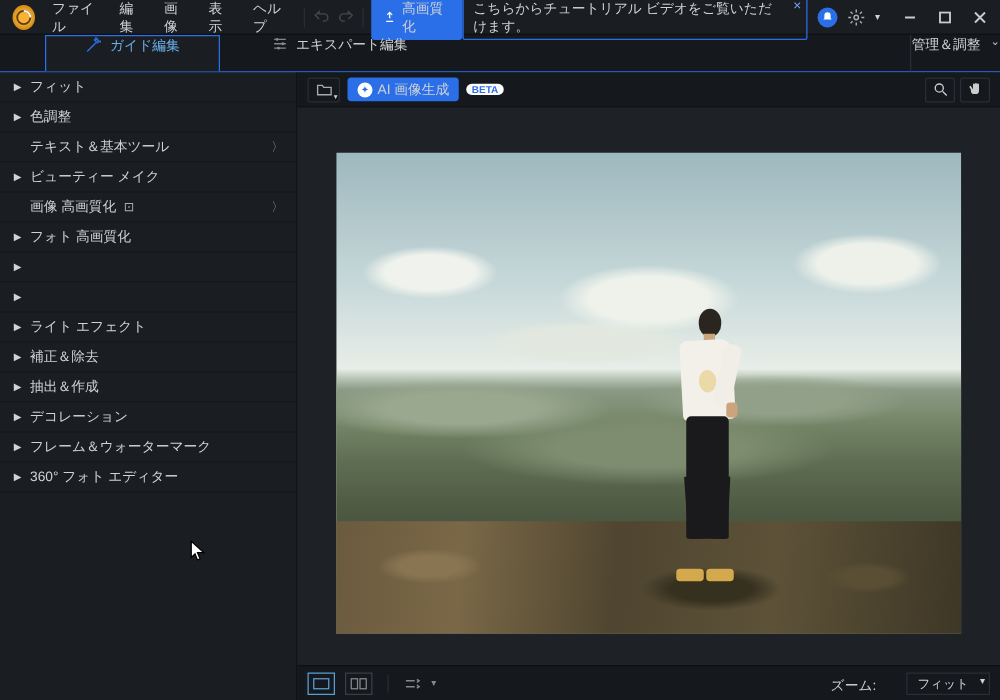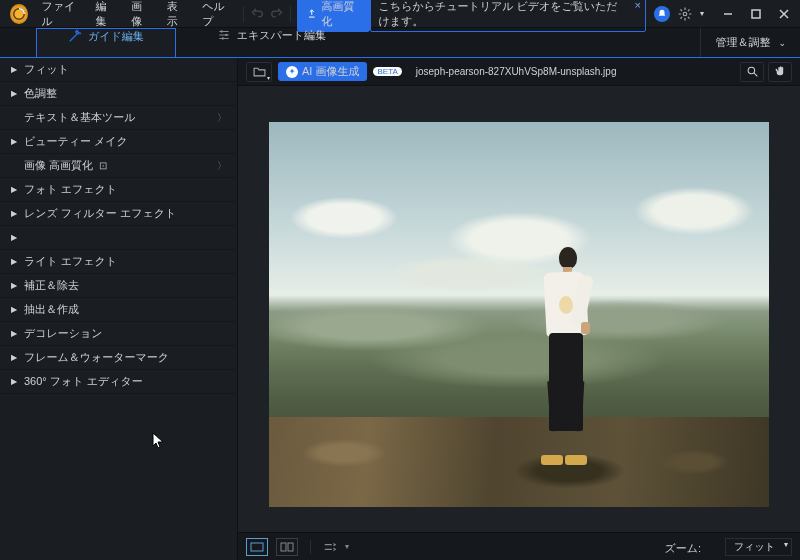--- a/index.html
+++ b/index.html
@@ -16,35 +16,35 @@
 .tutorial .x{position:absolute;right:4px;top:2px;color:#7aa6ee}
 .tb-icons{display:flex;gap:8px;margin:0 8px;align-items:center}
 .bell{width:16px;height:16px;background:#2b6fe8;border-radius:50%;display:flex;align-items:center;justify-content:center}
 .win-controls{display:flex;gap:4px;margin-left:4px}
 .win-controls div{width:24px;height:20px;display:flex;align-items:center;justify-content:center}
 .modebar{height:30px;background:#15181c;display:flex;align-items:center;border-bottom:1px solid #2b6fe8}
 .mode-tab{height:100%;display:flex;align-items:flex-start;gap:6px;padding:0 31px}
 .mode-tab.active{border:1px solid #2b6fe8;border-bottom:none;background:#1a1d21;margin-left:36px}
 .mode-tab.active .wand{color:#2b6fe8}
 .mode-tab.expert{margin-left:10px}
-.manage{margin-left:auto;padding:0 14px;display:flex;align-items:center;gap:8px;border-left:1px solid #2a2e34;height:100%}
+.manage{margin-left:auto;padding:0 0;display:flex;gap:8px;border-left:1px solid #2a2e34;height:100%}
 .body{display:flex;height:calc(560px - 58px)}
 .sidebar{width:238px;background:#1a1d21;border-right:1px solid #0e1013;overflow:hidden}
 .side-item{height:24px;display:flex;align-items:center;padding:0 10px;border-bottom:1px solid #14171b;cursor:default}
 .side-item .tri{width:8px;text-align:center;margin-right:6px;font-size:8px}
 .side-item.sub{padding-left:24px;justify-content:space-between;color:#a8acb2}
 .side-item.sub .chev{font-size:10px;color:#888}
 .enhance-icon{margin-left:6px;font-size:10px;opacity:.8}
 .main{flex:1;display:flex;flex-direction:column;background:#1e2227}
 .toolbar2{height:28px;background:#15181c;display:flex;align-items:center;padding:0 8px;gap:6px;border-bottom:1px solid #0e1013}
 .folder-btn{width:26px;height:20px;border:1px solid #2a2e34;border-radius:2px;display:flex;align-items:center;justify-content:center;position:relative}
 .folder-btn .dd{position:absolute;right:1px;bottom:0;font-size:6px}
 .ai-btn{background:#2b6fe8;border-radius:3px;padding:2px 8px;display:flex;align-items:center;gap:4px;color:#fff;font-size:10px}
 .ai-icon{width:12px;height:12px;background:#fff;border-radius:50%;display:flex;align-items:center;justify-content:center;color:#2b6fe8;font-size:8px}
-.beta{background:#fff;color:#2b6fe8;font-size:8px;padding:0 4px;border-radius:6px;font-weight:normal}
+.beta{background:#fff;color:#2b6fe8;font-size:8px;padding:0 4px;border-radius:6px;font-weight:bold}
 .filename{margin-left:8px;color:#cfd2d6;font-size:10px}
 .tb2-right{margin-left:auto;display:flex;gap:4px}
 .tool-btn{width:24px;height:20px;border:1px solid #2a2e34;border-radius:2px;display:flex;align-items:center;justify-content:center}
 .canvas-wrap{flex:1;display:flex;align-items:center;justify-content:center;padding:20px 20px 10px;background:#1e2227}
 .canvas{width:500px;height:385px;position:relative;overflow:hidden}
 .sky{position:absolute;inset:0;background:linear-gradient(180deg,#9db8be 0%,#c8d9da 28%,#e8eee8 45%,#d5ddd2 52%);}
 .clouds{position:absolute;top:40px;left:0;right:0;height:140px;background:
  radial-gradient(ellipse 90px 35px at 15% 40%,#f0f3ed 40%,transparent 60%),
  radial-gradient(ellipse 120px 45px at 50% 55%,#eef2eb 40%,transparent 60%),
  radial-gradient(ellipse 100px 40px at 85% 35%,#edf1ea 40%,transparent 60%),
@@ -190,25 +190,24 @@
       <div class="side-item">
         <span class="tri">▶</span>
         <span>ビューティー メイク</span>
       </div>
       <div class="side-item sub">
         <span>画像 高画質化<span class="enhance-icon">⊡</span></span>
         <span class="chev">〉</span>
       </div>
       <div class="side-item">
         <span class="tri">▶</span>
-        <span>フォト エフェクト</span>
-      </div>
-      <div class="side-item">
-        <span class="tri">▶</span>
-        <span>レンズ フィルター エフェクト</span>
+        <span>フォト 高画質化</span>
+      </div>
+      <div class="side-item">
+        <span class="tri">▶</span>
       </div>
       <div class="side-item">
         <span class="tri">▶</span>
       </div>
       <div class="side-item">
         <span class="tri">▶</span>
         <span>ライト エフェクト</span>
       </div>
       <div class="side-item">
         <span class="tri">▶</span>
@@ -237,21 +236,20 @@
         <svg width="13" height="11" viewBox="0 0 24 20">
             <path d="M2 4h7l2 3h11v11H2z" fill="none" stroke="#aaa" stroke-width="2"></path>
           </svg>
         <span class="dd">▾</span>
       </div>
       <div class="ai-btn">
         <div class="ai-icon">✦</div>
         <span>AI 画像生成</span>
       </div>
       <div class="beta">BETA</div>
-      <div class="filename">joseph-pearson-827XUhVSp8M-unsplash.jpg</div>
       <div class="tb2-right">
         <div class="tool-btn">
           <svg width="13" height="13" viewBox="0 0 24 24">
               <circle cx="10" cy="10" r="6" fill="none" stroke="#ccc" stroke-width="2"></circle>
               <line x1="15" y1="15" x2="21" y2="21" stroke="#ccc" stroke-width="2"></line>
             </svg>
         </div>
         <div class="tool-btn">
           <svg width="13" height="13" viewBox="0 0 24 24">
               <path d="M8 12V5a1.5 1.5 0 013 0v6V4a1.5 1.5 0 013 0v7V5a1.5 1.5 0 013 0v9a5 5 0 01-5 5h-2a5 5 0 01-5-5v-2l-2-3a1.5 1.5 0 012-2z" fill="#ccc"></path>

